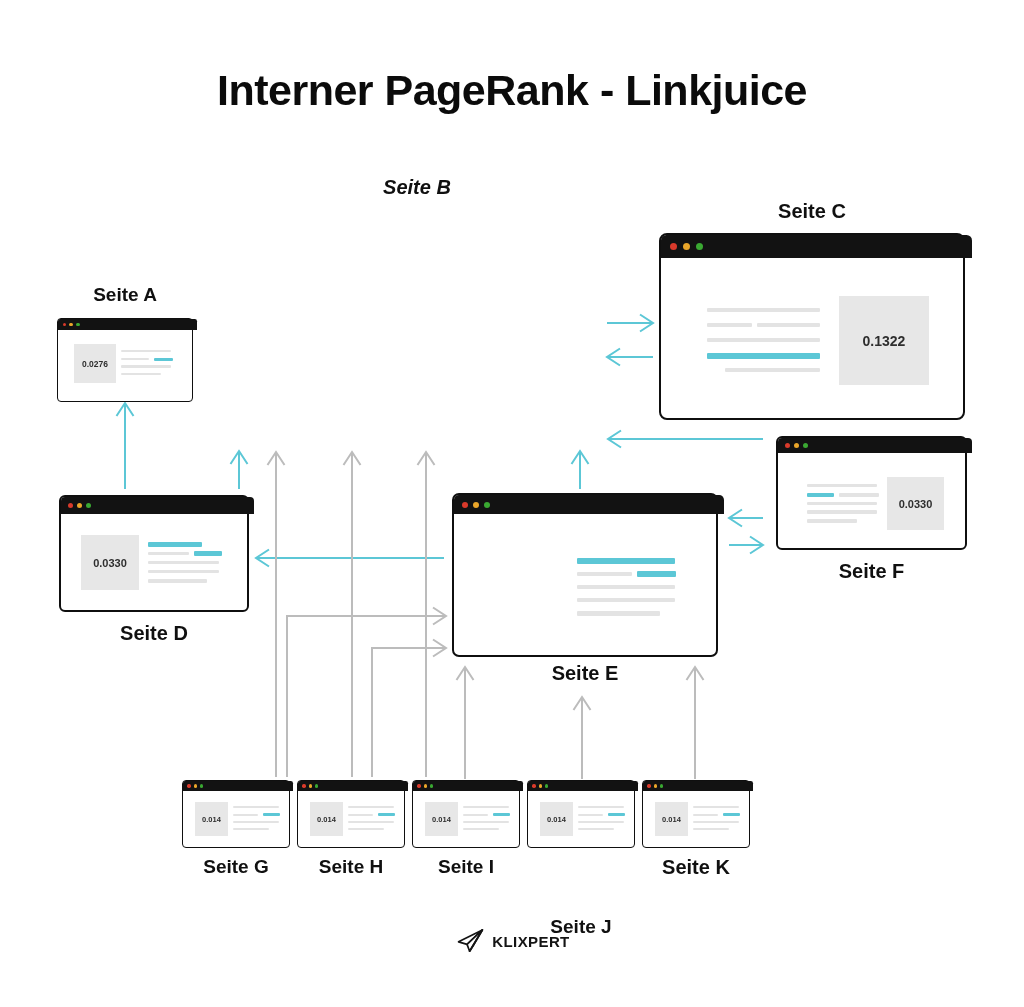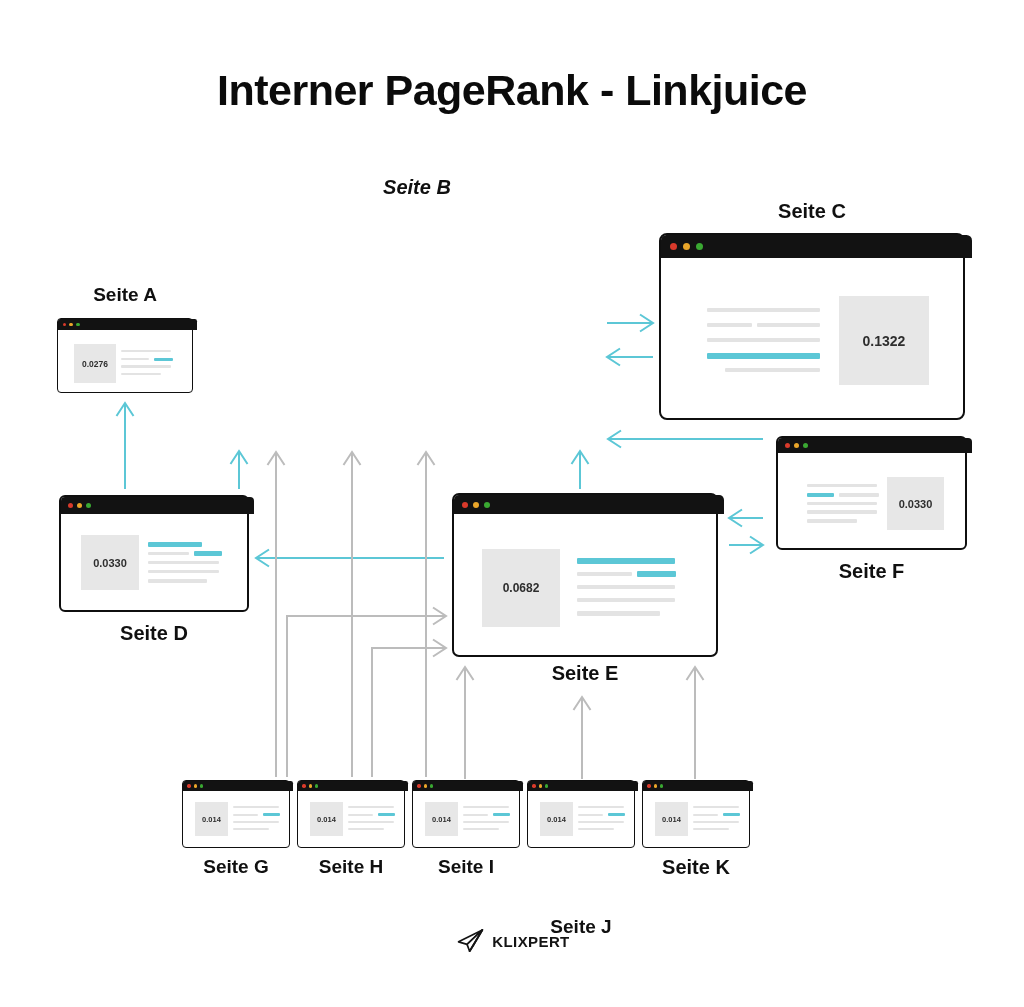--- a/index.html
+++ b/index.html
@@ -55,21 +55,21 @@
       <polyline points="372,777 372,648 446,648" fill="none" stroke="#bcbcbc" stroke-width="2"></polyline>
       <polyline points="433,656.5 446,648 433,639.5" fill="none" stroke="#bcbcbc" stroke-width="2"></polyline>
       <polyline points="465,779 465,667" fill="none" stroke="#bcbcbc" stroke-width="2"></polyline>
       <polyline points="473.5,680 465,667 456.5,680" fill="none" stroke="#bcbcbc" stroke-width="2"></polyline>
       <polyline points="582,779 582,697" fill="none" stroke="#bcbcbc" stroke-width="2"></polyline>
       <polyline points="590.5,710 582,697 573.5,710" fill="none" stroke="#bcbcbc" stroke-width="2"></polyline>
       <polyline points="695,779 695,667" fill="none" stroke="#bcbcbc" stroke-width="2"></polyline>
       <polyline points="703.5,680 695,667 686.5,680" fill="none" stroke="#bcbcbc" stroke-width="2"></polyline>
     </svg>
   <div id="windows-layer">
-      <div class="bwin" style="left: 57px; top: 318px; width: 136px; height: 75px; border: 1.8px solid rgb(15, 15, 15); border-radius: 4px;">
+      <div class="bwin" style="left: 57px; top: 318px; width: 136px; height: 84px; border: 1.8px solid rgb(15, 15, 15); border-radius: 4px;">
         <div class="bar" style="height: 11px; background: rgb(18, 18, 18); border-radius: 2.2px 2.2px 0px 0px; padding-left: 4.68px; gap: 3.06px;">
           <span class="dot" style="width: 3.6px; height: 3.6px; background: rgb(217, 58, 43);"></span>
           <span class="dot" style="width: 3.6px; height: 3.6px; background: rgb(234, 166, 42);"></span>
           <span class="dot" style="width: 3.6px; height: 3.6px; background: rgb(58, 168, 50);"></span>
         </div>
         <div class="sq" style="left: 16px; top: 25px; width: 42px; height: 39px; background: rgb(231, 231, 231);">
           <span style="font-size: 8.5px;">0.0276</span>
         </div>
         <div class="lrow" style="left: 63px; top: 31px; gap: 5px;">
           <span class="seg" style="width: 50px; height: 2.4px; background: rgb(227, 227, 227);"></span>
@@ -139,23 +139,20 @@
         <div class="lrow" style="left: 87px; top: 82.2px; gap: 5px;">
           <span class="seg" style="width: 59px; height: 3.4px; background: rgb(227, 227, 227);"></span>
         </div>
       </div>
       <div class="plabel" style="left: 154px; top: 622px; font-size: 20px;">Seite D</div>
       <div class="bwin" style="left: 452px; top: 493px; width: 266px; height: 164px; border: 2.2px solid rgb(15, 15, 15); border-radius: 7px;">
         <div class="bar" style="height: 19px; background: rgb(18, 18, 18); border-radius: 4.8px 4.8px 0px 0px; padding-left: 7.8px; gap: 5.1px;">
           <span class="dot" style="width: 6px; height: 6px; background: rgb(217, 58, 43);"></span>
           <span class="dot" style="width: 6px; height: 6px; background: rgb(234, 166, 42);"></span>
           <span class="dot" style="width: 6px; height: 6px; background: rgb(58, 168, 50);"></span>
-        </div>
-        <div class="sq" style="left: 28px; top: 54px; width: 78px; height: 78px; background: rgb(231, 231, 231);">
-          <span style="font-size: 12px;">0.0682</span>
         </div>
         <div class="lrow" style="left: 123px; top: 63px; gap: 5px;">
           <span class="seg" style="width: 98px; height: 5.5px; background: rgb(92, 199, 214);"></span>
         </div>
         <div class="lrow" style="left: 123px; top: 76.3px; gap: 5px;">
           <span class="seg" style="width: 55px; height: 4.5px; background: rgb(227, 227, 227);"></span>
           <span class="seg" style="width: 39px; height: 5.5px; background: rgb(92, 199, 214);"></span>
         </div>
         <div class="lrow" style="left: 123px; top: 89.6px; gap: 5px;">
           <span class="seg" style="width: 98px; height: 4.5px; background: rgb(227, 227, 227);"></span>

